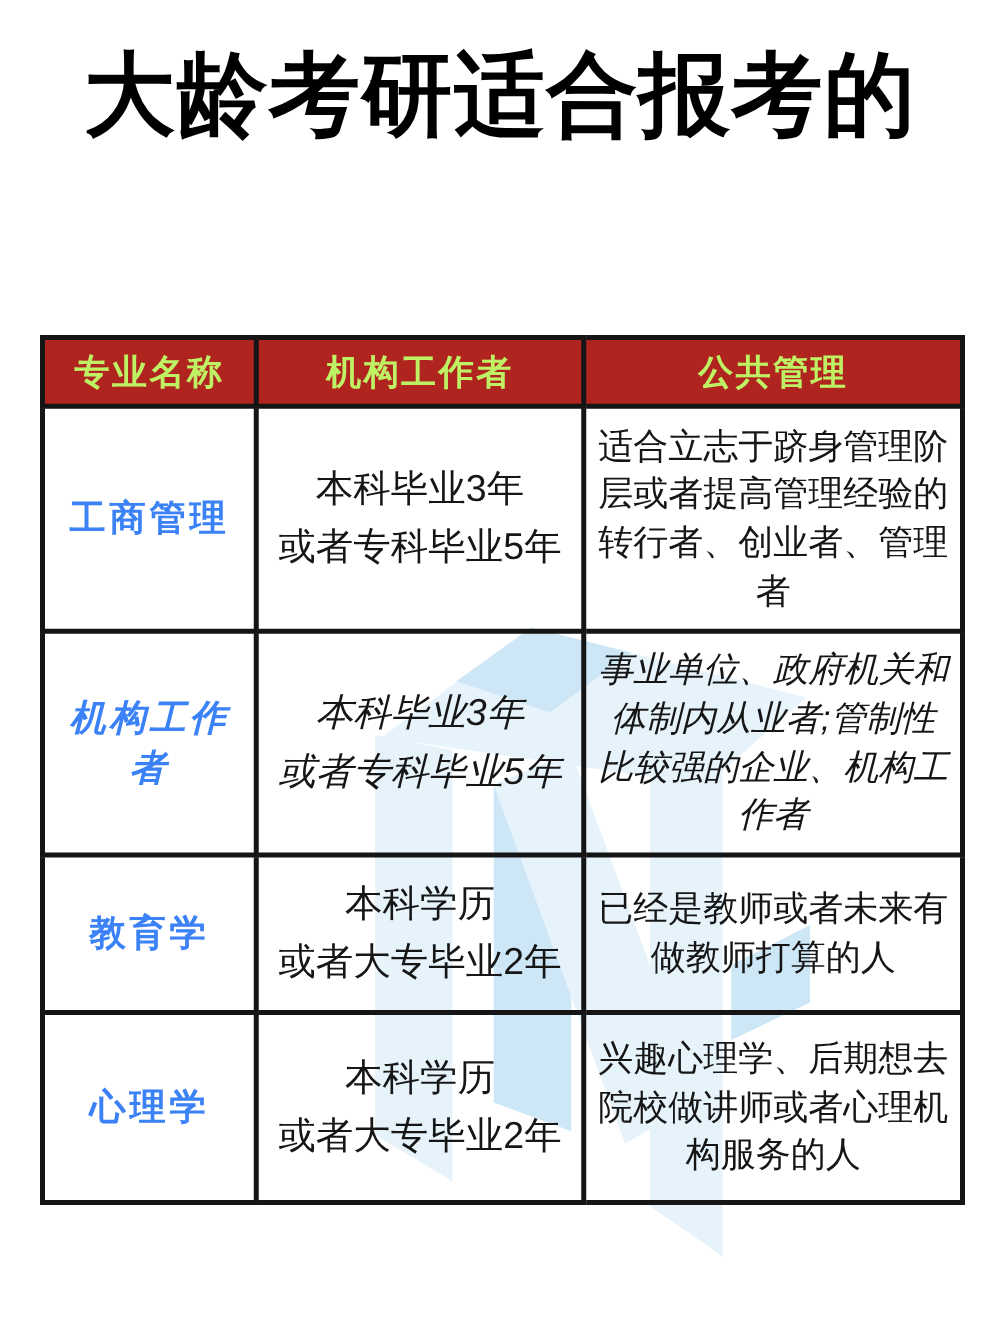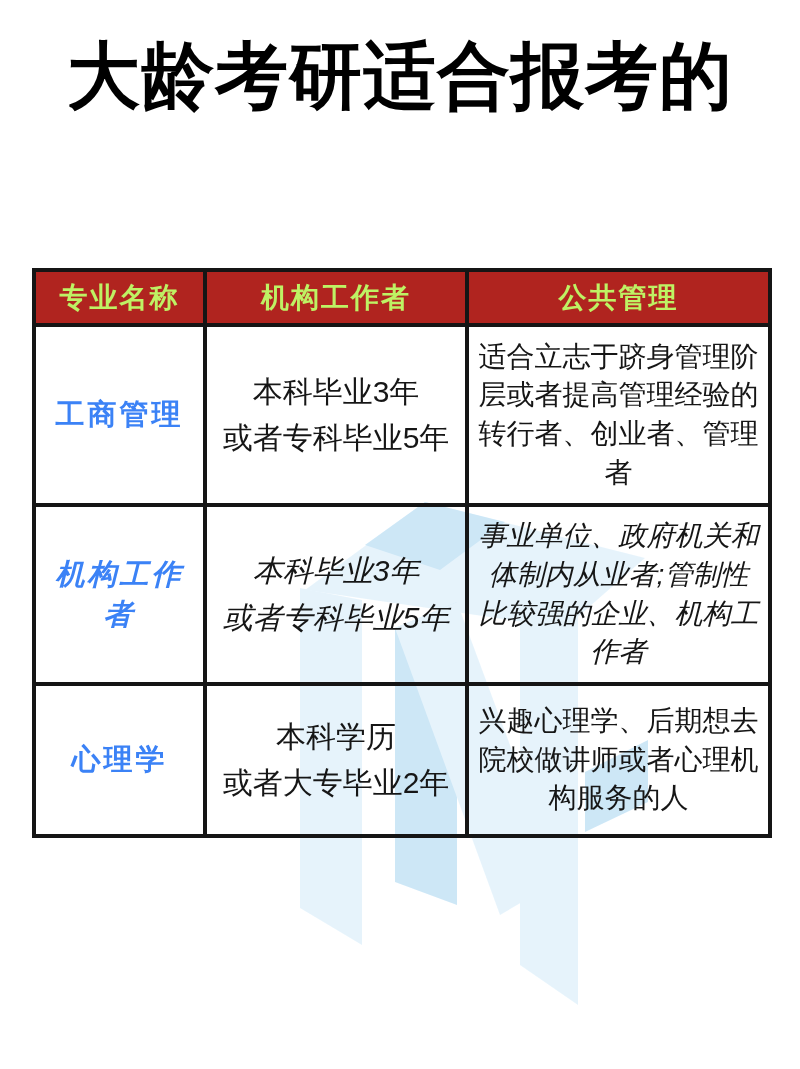--- a/index.html
+++ b/index.html
@@ -138,20 +138,26 @@
         <td class="condition-cell">本科毕业3年
 或者专科毕业5年</td>
         <td class="audience-cell">适合立志于跻身管理阶层或者提高管理经验的转行者、创业者、管理者</td>
       </tr>
       <tr class="r2">
         <td class="major-cell">机构工作者</td>
         <td class="condition-cell">本科毕业3年
 或者专科毕业5年</td>
         <td class="audience-cell">事业单位、政府机关和体制内从业者;管制性比较强的企业、机构工作者</td>
       </tr>
+      <tr class="r4">
+        <td class="major-cell">教育学</td>
+        <td class="condition-cell">本科学历
+或者大专毕业2年</td>
+        <td class="audience-cell">已经是教师或者未来有做教师打算的人</td>
+      </tr>
       <tr class="r5">
         <td class="major-cell">心理学</td>
         <td class="condition-cell">本科学历
 或者大专毕业2年</td>
         <td class="audience-cell">兴趣心理学、后期想去院校做讲师或者心理机构服务的人</td>
       </tr>
     </tbody>
   </table>
 
 </div>

